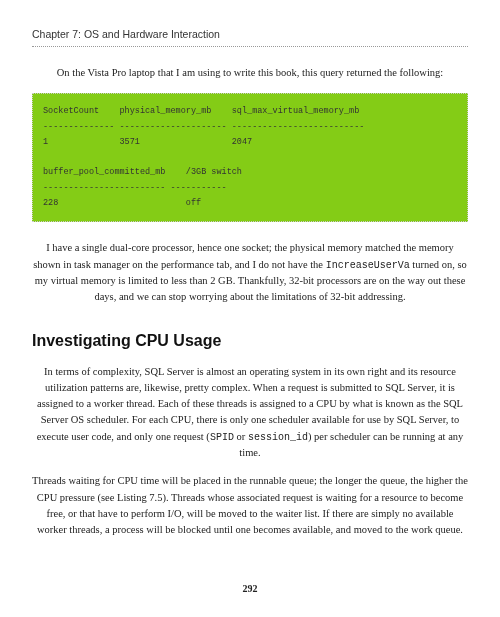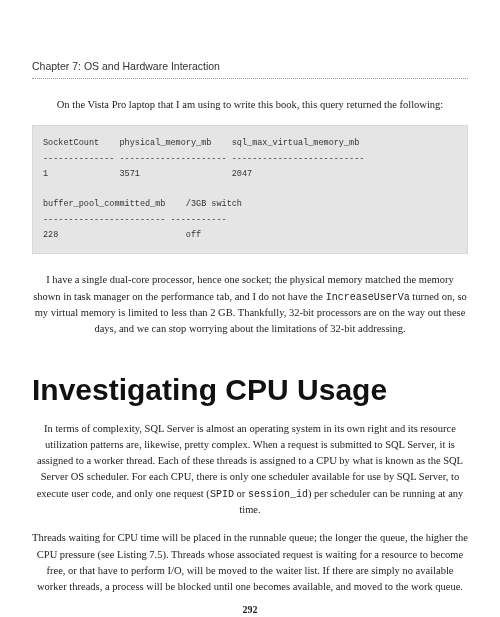--- a/index.html
+++ b/index.html
@@ -13,54 +13,53 @@
       position: relative;
     }
     .chapter-header {
       font-family: -apple-system, 'Segoe UI', Arial, sans-serif;
       font-size: 10.5px;
       font-weight: 400;
       color: #333;
       padding-bottom: 6px;
       border-bottom: 1px dotted #999;
       margin-bottom: 18px;
-      margin-top: 32px;
     }
     .body-text {
       font-size: 10.5px;
       line-height: 1.55;
       margin-bottom: 12px;
       text-align: center;
     }
     .code-block {
-      background: #e5e5e5;
+      background: #84cc16;
       border: 1px dotted #ccc;
       font-family: 'Courier New', Courier, monospace;
       font-size: 8.5px;
       line-height: 1.8;
       padding: 10px 10px;
       margin-bottom: 18px;
       white-space: pre;
       color: #333;
     }
     .inline-code {
       font-family: Liberation Mono, monospace;
       font-size: 10px;
     }
     h2 {
       font-family: -apple-system, 'Segoe UI', Arial, sans-serif;
-      font-size: 30px;
+      font-size: 16px;
       font-weight: 700;
       color: #111;
-      margin-top: 35px;
+      margin-top: 26px;
       margin-bottom: 14px;
     }
     .page-number {
       position: absolute;
-      bottom: 2px;
+      bottom: 23px;
       left: 0;
       right: 0;
       text-align: center;
       font-size: 10px;
       font-weight: 700;
       font-family: Georgia, serif;
     }
   </style>
 </head>
 <body>

